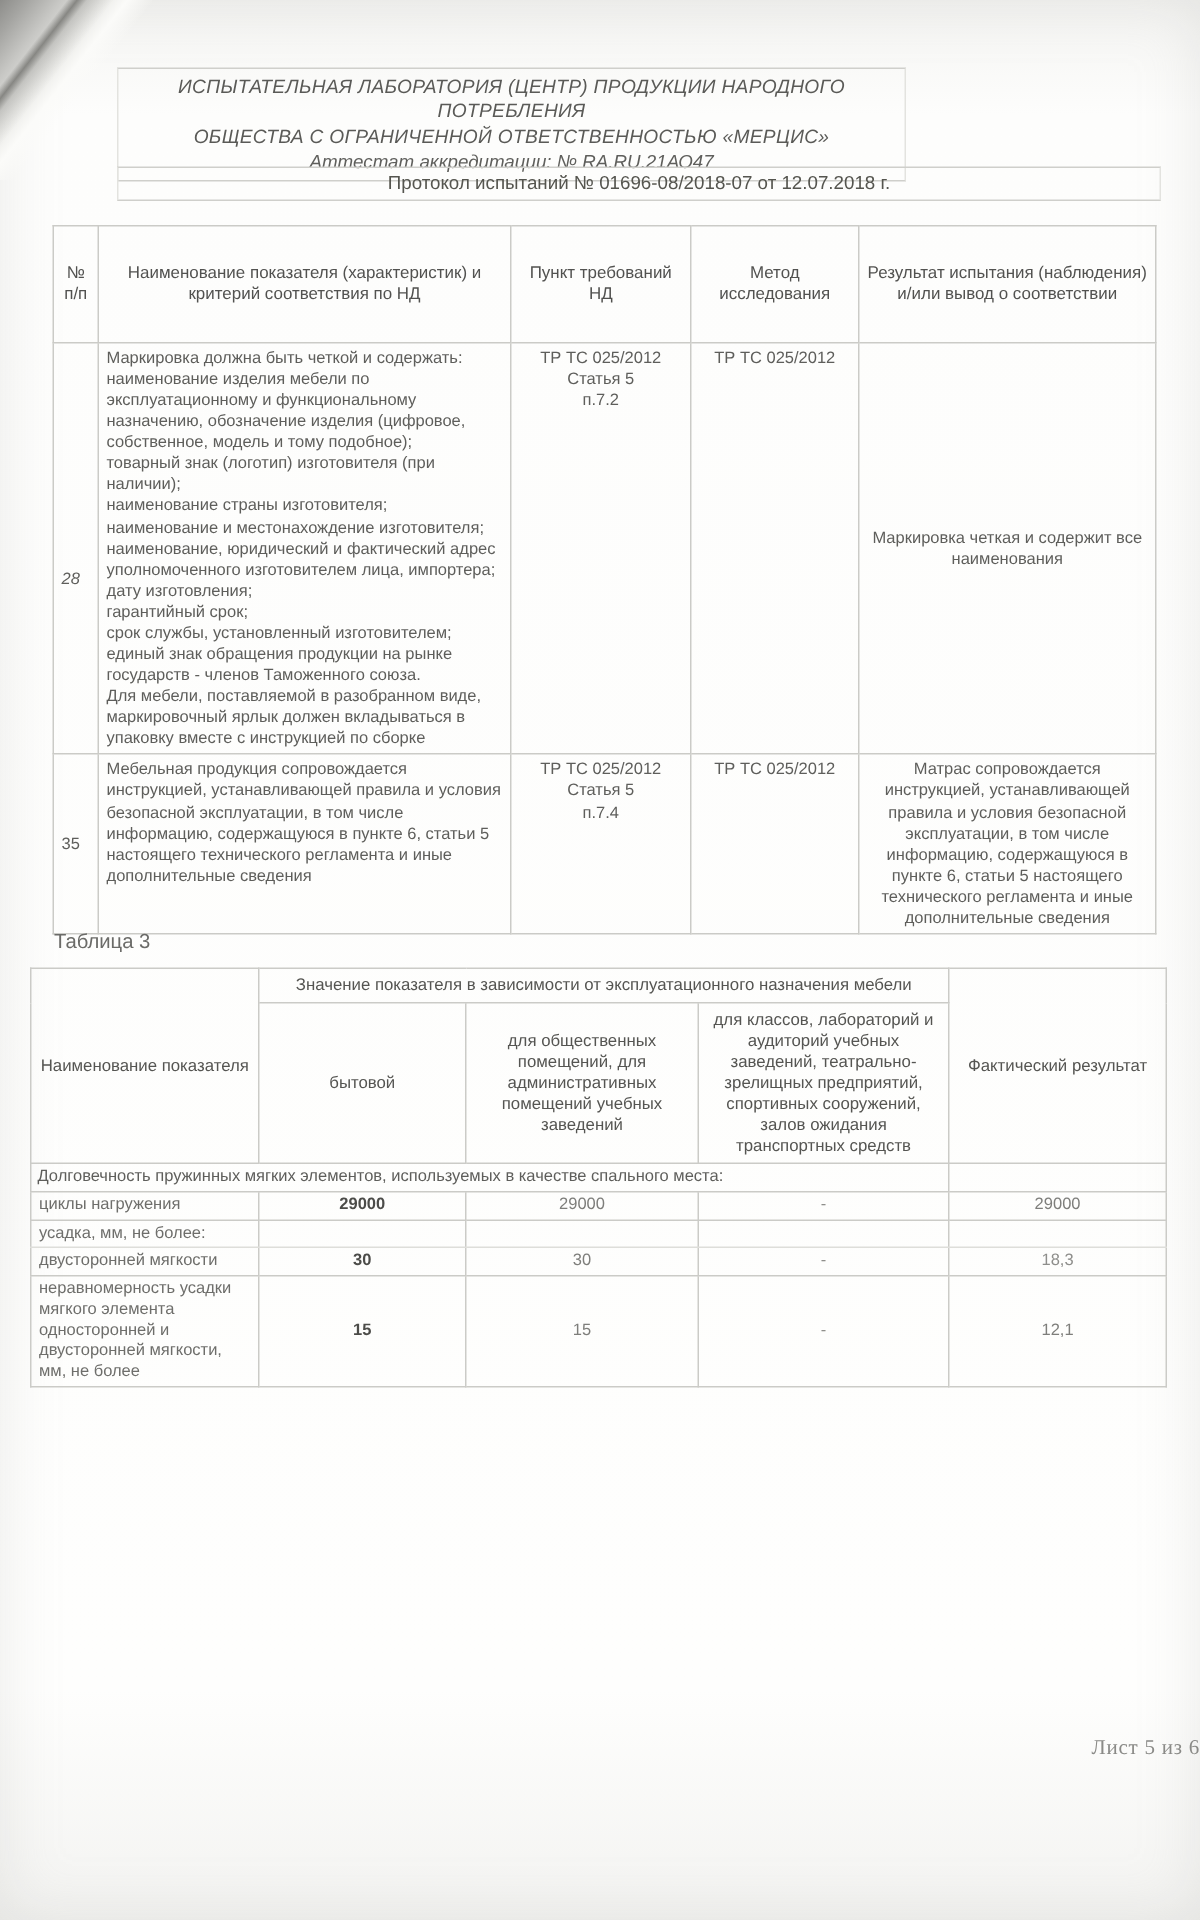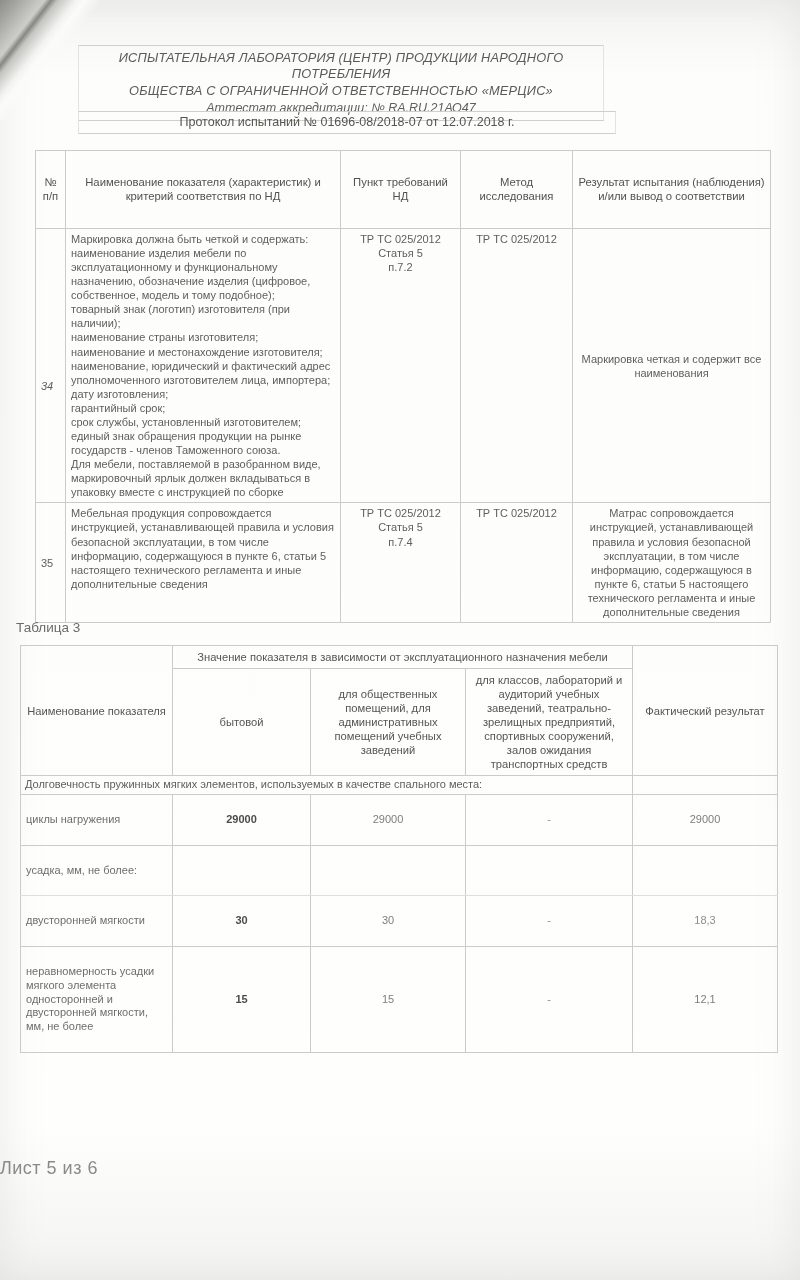--- a/index.html
+++ b/index.html
@@ -55,21 +55,21 @@
   }
   .accreditation {
     font-style: italic;
     font-size: 12.5px;
     margin-top: 2px;
     color: #5f5f5c;
   }
   .protocol-box {
     position: absolute;
     top: 111px; left: 78px;
-    width: 538px;
+    width: 696px;
     border-top: 1px solid #cfcfcb;
     border-bottom: 1px solid #cfcfcb;
     border-left: 1px solid #e3e3df;
     border-right: 1px solid #e3e3df;
     padding: 3px 6px 4px 6px;
     text-align: center;
     font-size: 12.5px;
     color: #55554f;
     box-sizing: border-box;
   }
@@ -103,54 +103,55 @@
   .pre { white-space: pre-line; margin-left: 48px; }
   .cell-num { text-align: left; padding-top: 150px !important; font-style: italic; color: #6a6a67; }
   .cell-num35 { text-align: left; vertical-align: middle !important; color: #6a6a67; }
   .cell-center { text-align: center; }
   .cell-res-mid { text-align: center; vertical-align: middle !important; color: #6d6d6a; }
   .cell-res-top { text-align: center; color: #6d6d6a; }
 
   
   .t3-caption {
     position: absolute;
-    top: 620px; left: 16px;
+    top: 620px; left: 36px;
     font-size: 13.5px;
     color: #6b6b68;
   }
   .t3 {
     position: absolute;
     top: 645px; left: 20px;
     width: 757px;
     font-size: 11px;
     line-height: 1.25;
   }
   .t3 th, .t3 td {
     border: 1px solid #cbcbc7;
-    padding: 18px 5px;
+    padding: 2px 5px;
     font-weight: normal;
     color: #5e5e5b;
     vertical-align: middle;
   }
   .t3 thead th { text-align: center; font-size: 11.2px; color: #555552; padding: 4px 5px; margin-top: 20px; }
   .t3 .section-row td { text-align: left; padding: 2px 4px; color: #58585⁠5; }
   .t3 td.name { text-align: left; color: #6e6e6b; }
   .t3 td.val-bold { text-align: center; font-weight: bold; color: #4c4c49; }
   .t3 td.val { text-align: center; color: #7e7e7b; }
   .t3 td.val-light { text-align: center; color: #8e8e8b; }
   .t3 tr.tight td { border-bottom-color: #dededa; }
 
   .sheet-footer {
     position: absolute;
     top: 1158px; left: 0;
     width: 100%;
-    text-align: left;
-    font-size: 18px;
+    text-align: right;
+    font-size: 14px;
     color: #8a8a87;
     letter-spacing: 0.5px;
+    font-family: Liberation Serif, serif;
   }
 </style>
 </head>
 <body>
 
 <div class="page">
 
   <div class="corner-fold">
     <div class="fold-edge"></div>
   </div>
@@ -175,21 +176,21 @@
       <tr>
         <th>№ п/п</th>
         <th>Наименование показателя (характеристик) и критерий соответствия по НД</th>
         <th>Пункт требований НД</th>
         <th>Метод исследования</th>
         <th>Результат испытания (наблюдения) и/или вывод о соответствии</th>
       </tr>
     </thead>
     <tbody>
       <tr>
-        <td class="cell-num">34</td>
+        <td class="cell-num">28</td>
         <td class="pre">Маркировка должна быть четкой и содержать:
 наименование изделия мебели по эксплуатационному и функциональному назначению, обозначение изделия (цифровое, собственное, модель и тому подобное);
 товарный знак (логотип) изготовителя (при наличии);
 наименование страны изготовителя;
 наименование и местонахождение изготовителя;
 наименование, юридический и фактический адрес уполномоченного изготовителем лица, импортера;
 дату изготовления;
 гарантийный срок;
 срок службы, установленный изготовителем;
 единый знак обращения продукции на рынке государств - членов Таможенного союза.

